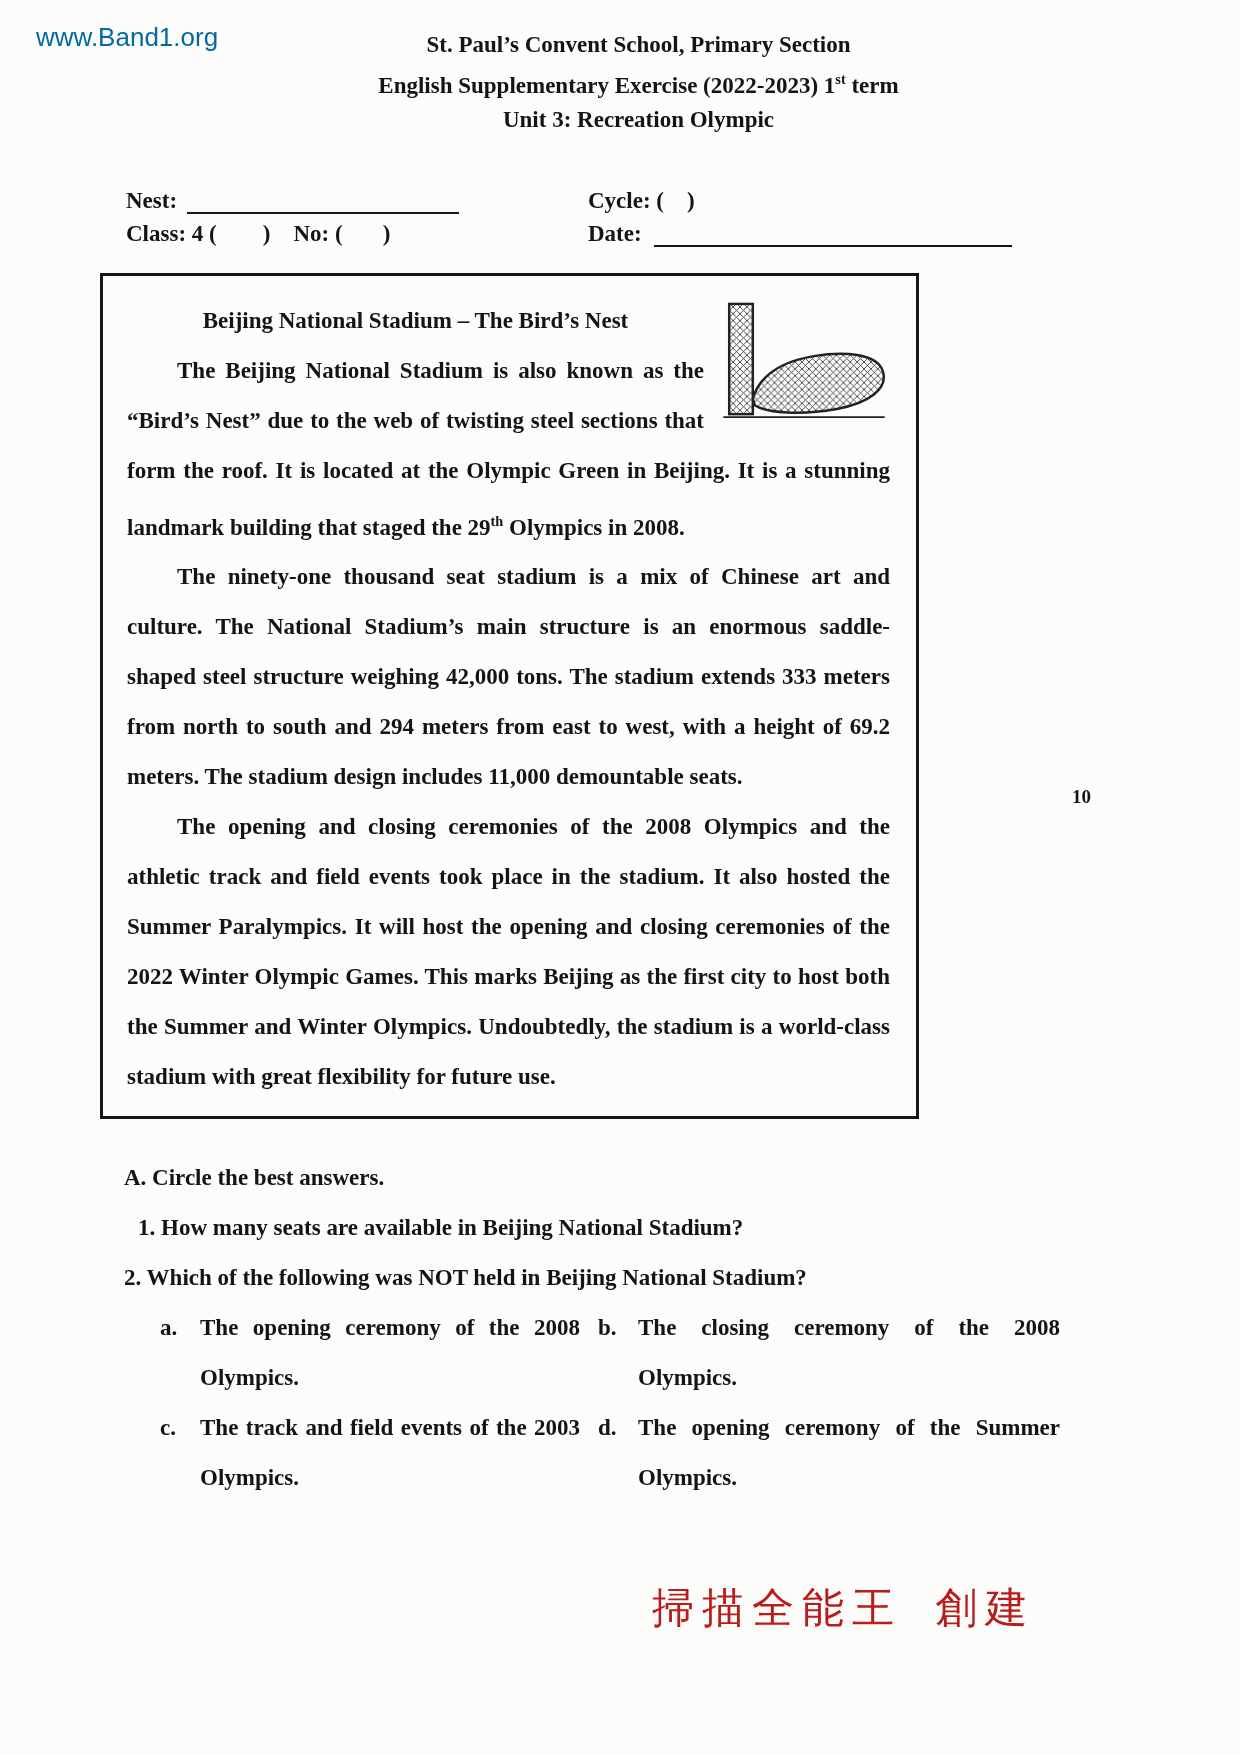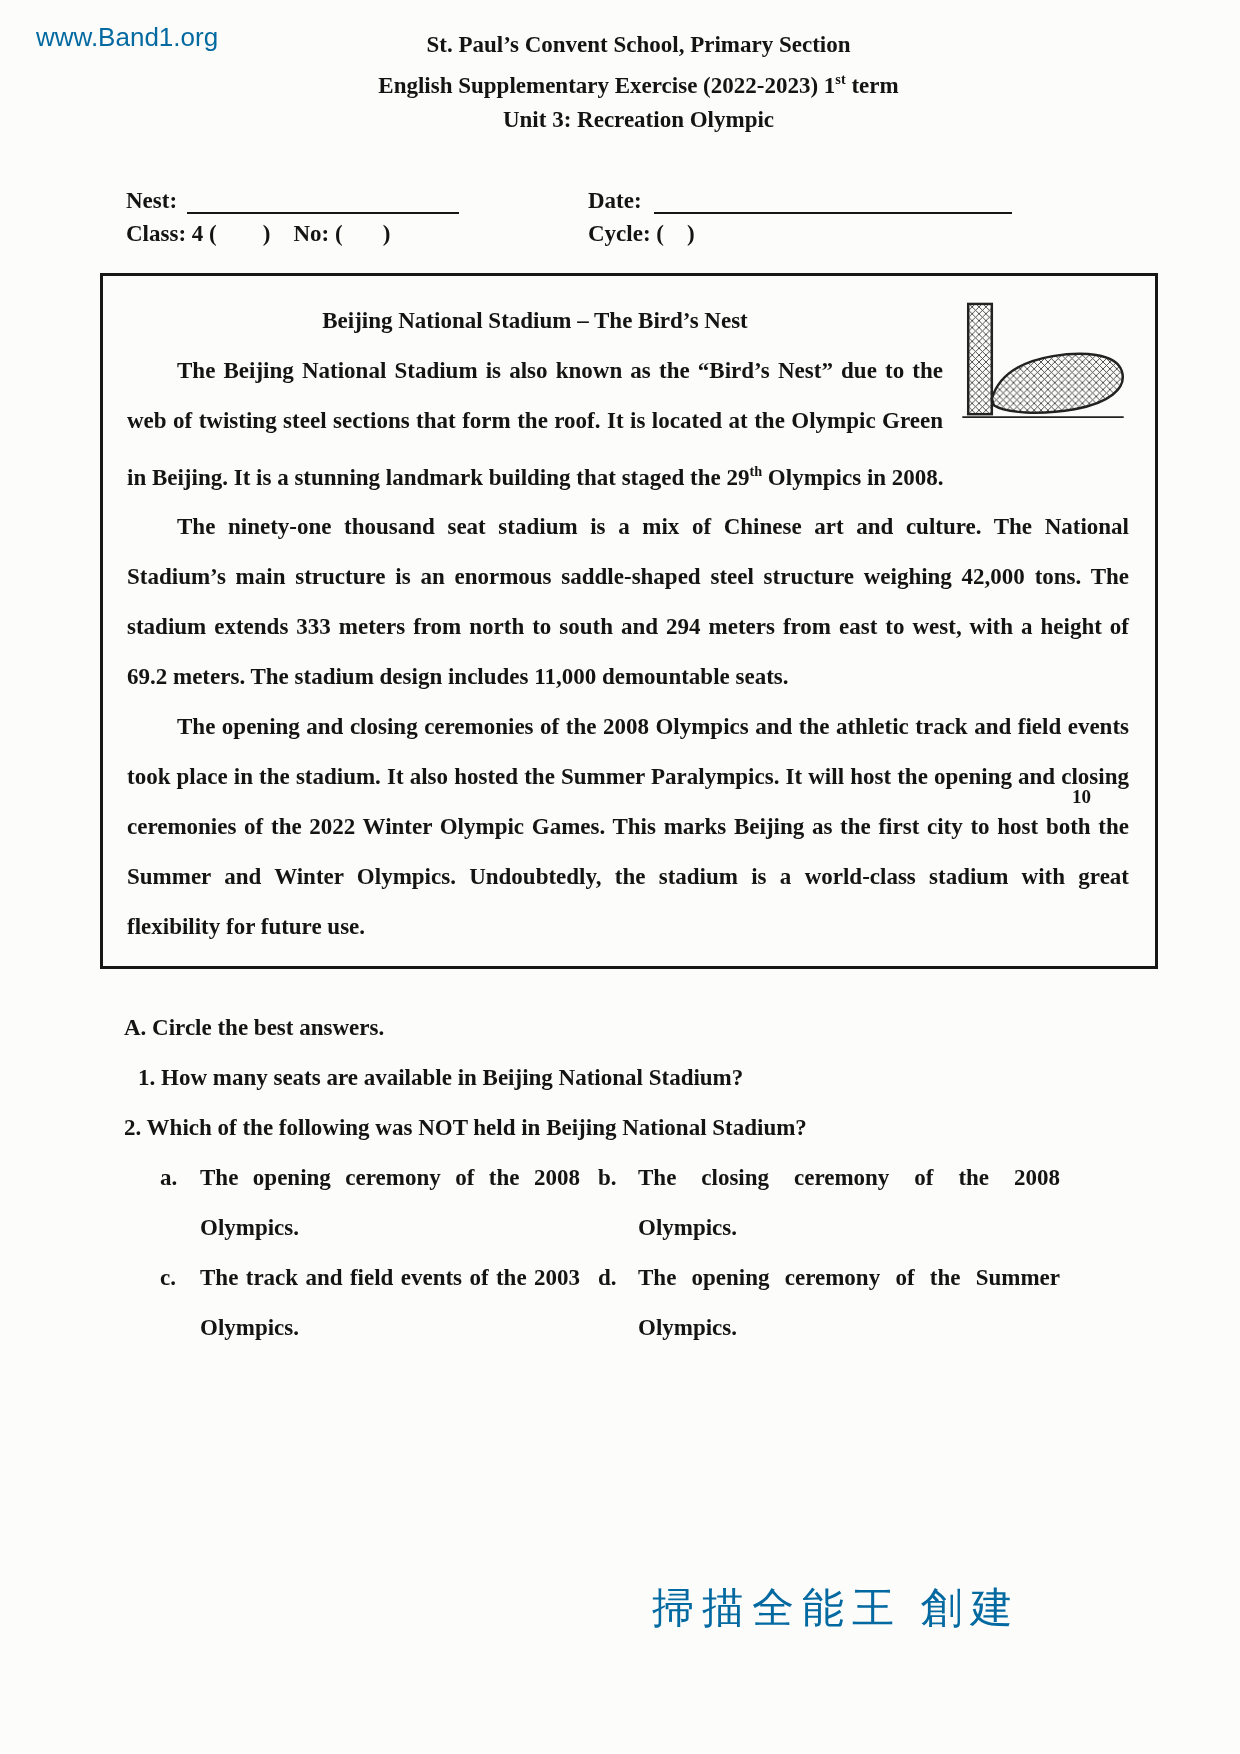--- a/index.html
+++ b/index.html
@@ -35,21 +35,21 @@
     font-size: 23px;
   }
   .info-left { width: 462px; }
   .info-right { flex: 1; }
   .form-row { display: flex; align-items: flex-end; height: 33px; white-space: pre; }
   .blank-line { display: inline-block; border-bottom: 2px solid #171717; height: 26px; }
   .name-line { width: 272px; margin-left: 10px; }
   .date-line { width: 358px; margin-left: 12px; }
   .passage-box {
     position: relative;
-    width: 1058px;
+    width: 819px;
     margin: 26px 0 0 100px;
     border: 3px solid #171717;
     padding: 20px 26px 14px 24px;
     font-weight: 700;
     font-size: 23px;
     line-height: 50px;
   }
   .sketch { float: right; width: 172px; height: 124px; margin: 4px 0 6px 14px; }
   .passage-title { text-align: center; margin: 0; font-size: 23px; }
   .passage-para { margin: 0; text-align: justify; text-indent: 50px; }
@@ -69,22 +69,22 @@
   .q-options-grid { display: grid; margin-left: 36px; }
   .q1-grid { grid-template-columns: 433px 1fr; }
   .q2-grid { grid-template-columns: 420px 1fr; column-gap: 18px; }
   .option-inline { white-space: pre; }
   .option-inline .opt-text { margin-left: 12px; }
   .option-block { display: flex; align-items: flex-start; }
   .option-label { flex: 0 0 40px; }
   .option-text { flex: 1; text-align: justify; }
   .bottom-watermark {
     position: absolute; left: 652px; top: 1580px;
-    font-size: 42px; color: #0369a1; letter-spacing: 8px;
-    font-family: Liberation Serif, serif;
+    font-size: 42px; color: #b91c1c; letter-spacing: 8px;
+    font-family: Liberation Mono, monospace;
   }
 </style>
 </head>
 <body>
 
 <div class="page">
 
   <div class="top-watermark">www.Band1.org</div>
 
   <header class="doc-header">
@@ -98,25 +98,25 @@
       <div class="form-row">
         <span>Nest:</span>
         <span class="blank-line name-line"></span>
       </div>
       <div class="form-row">
         <span>Class: 4 (        )    No: (       )</span>
       </div>
     </div>
     <div class="info-right">
       <div class="form-row">
+        <span>Cycle: (    )</span>
+      </div>
+      <div class="form-row">
         <span>Date:</span>
         <span class="blank-line date-line"></span>
-      </div>
-      <div class="form-row">
-        <span>Cycle: (    )</span>
       </div>
     </div>
   </div>
 
   <div class="passage-box">
     <svg class="sketch" viewBox="0 0 172 126" aria-hidden="true">
       <defs>
         <pattern id="hx" width="7" height="7" patternUnits="userSpaceOnUse">
           <path d="M0 7L7 0M0 0L7 7" stroke="#3a3a3a" stroke-width="0.9" fill="none"></path>
         </pattern>

